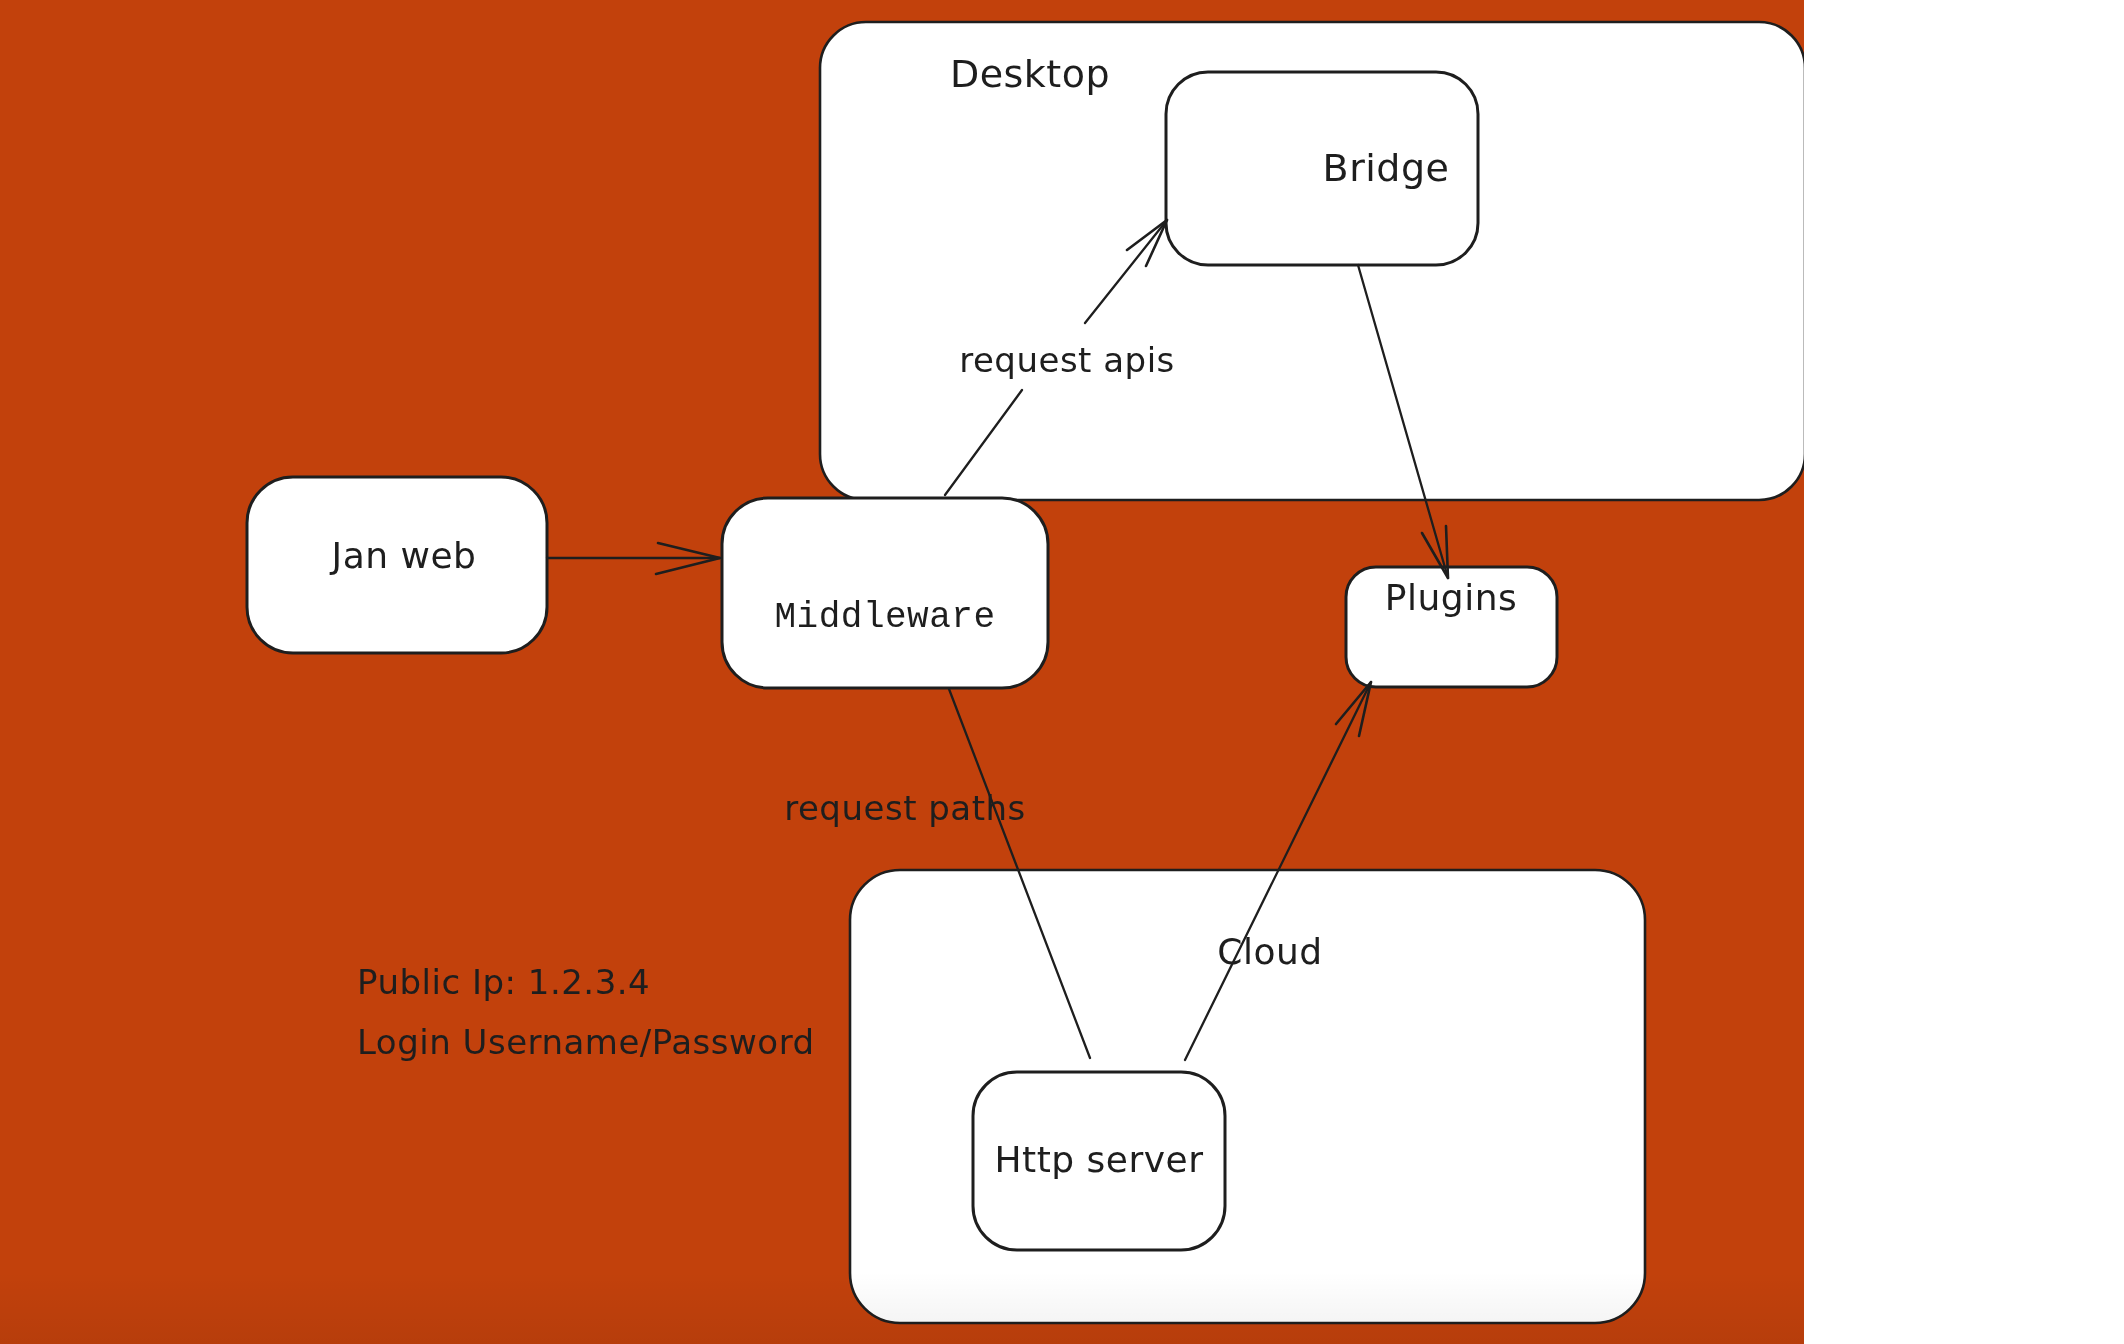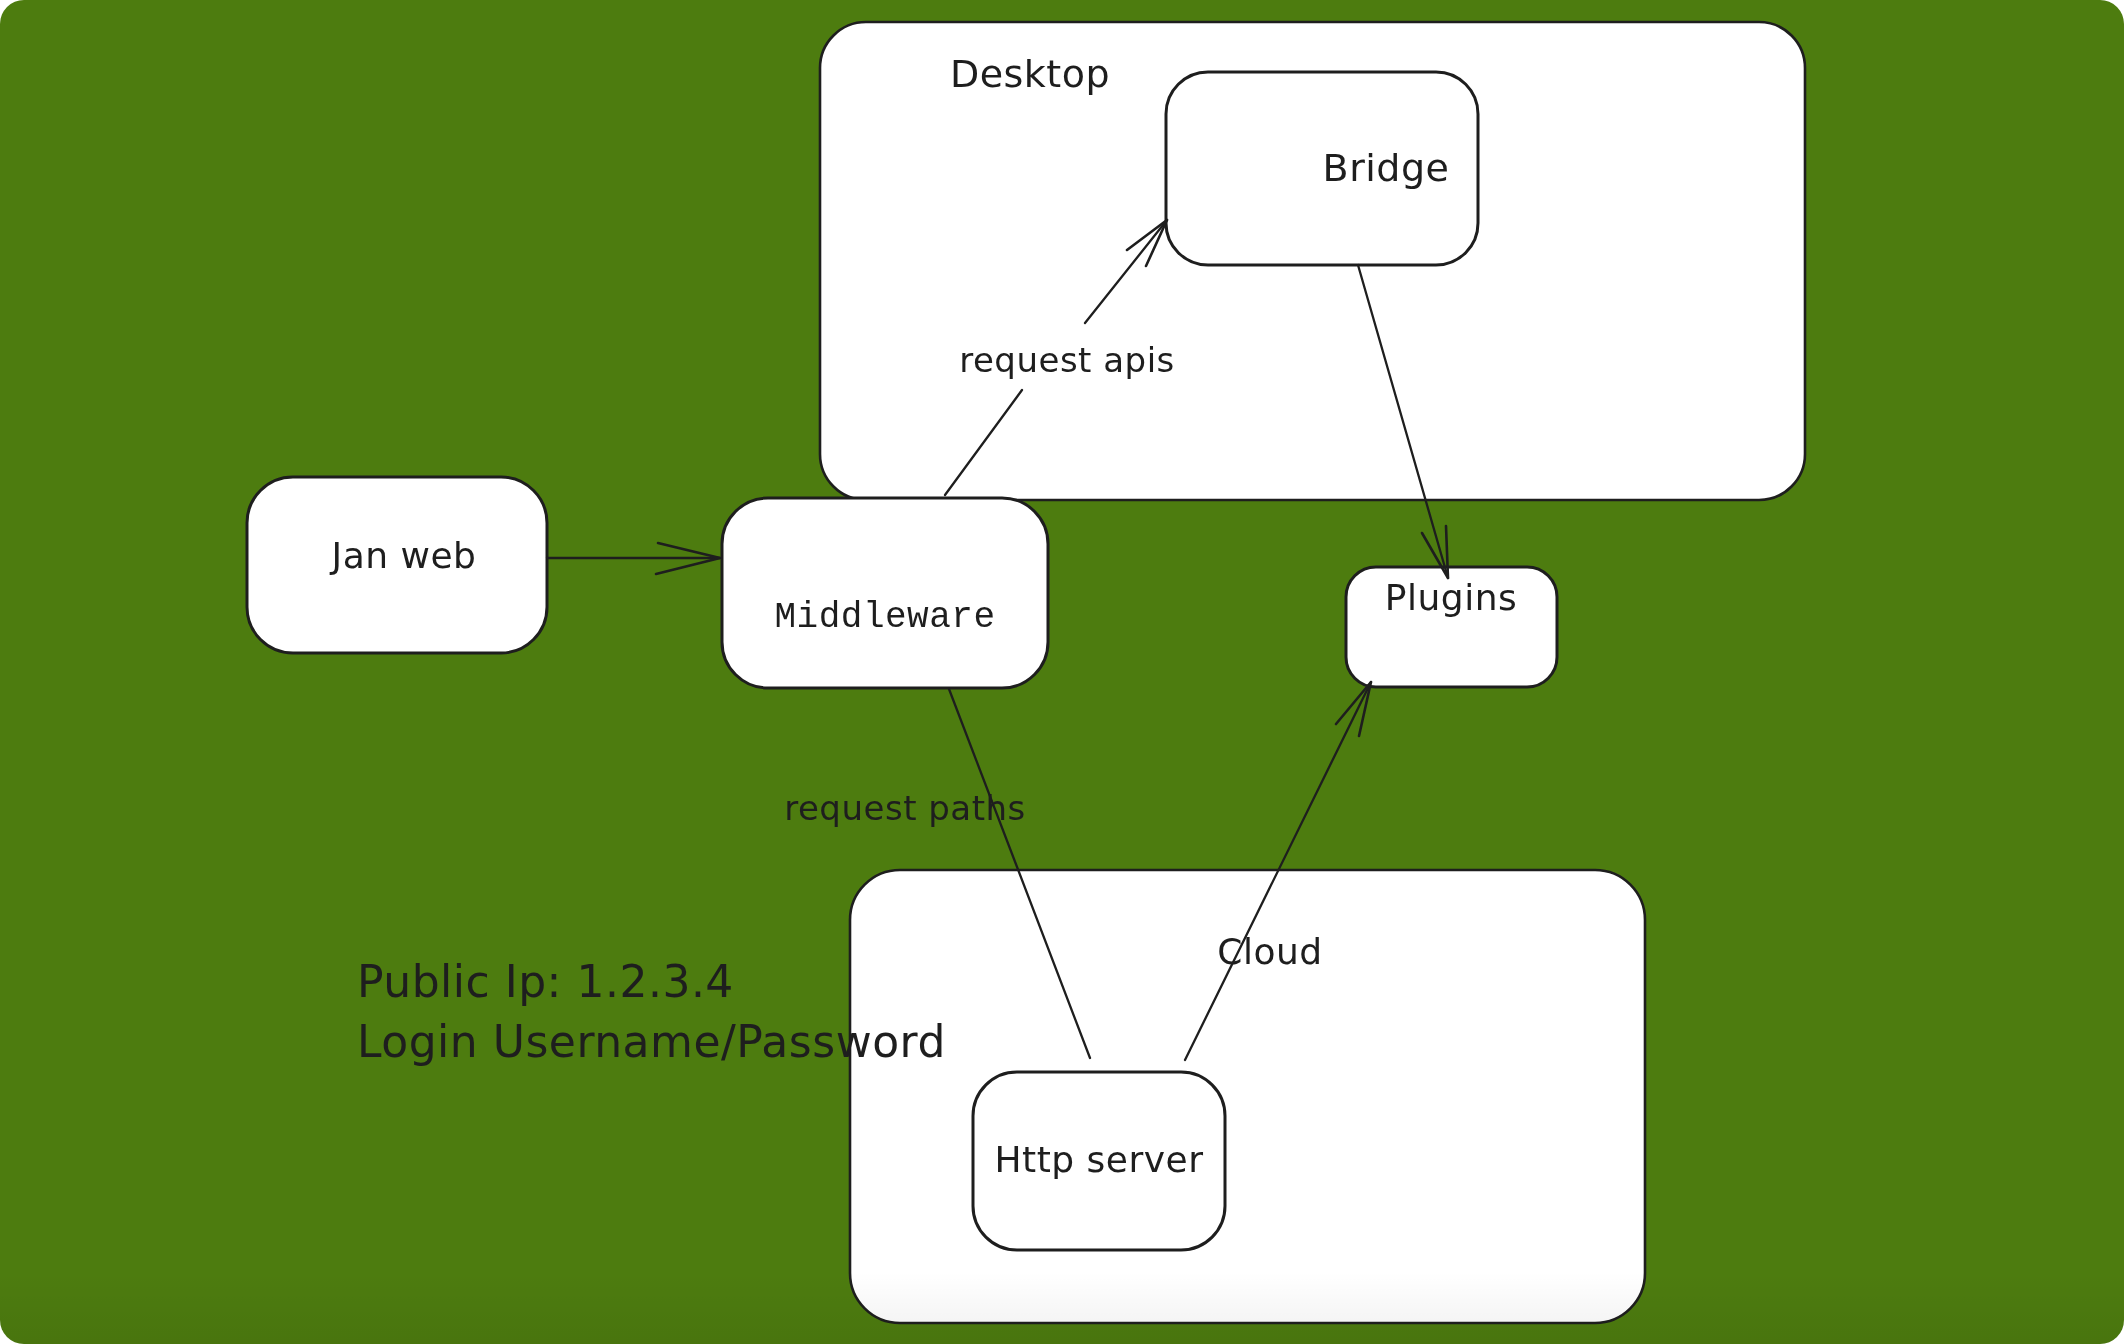--- a/index.html
+++ b/index.html
@@ -3,25 +3,24 @@
 <meta charset="utf-8">
 <style>
   html, body {
     margin: 0;
     padding: 0;
     background: #ffffff;
     font-family: "DejaVu Sans", "Liberation Sans", sans-serif;
   }
   #canvas {
     position: relative;
-    width: 2124px;
+    width: 1804px;
     height: 1344px;
-    background: #4d7c0f;
+    background: #c2410c;
     overflow: hidden;
-    border-radius: 24px;
   }
   #shapes {
     position: absolute;
     inset: 0;
   }
   .lbl {
     position: absolute;
     color: #1e1e1e;
     white-space: nowrap;
     transform: translateX(-50%);
@@ -29,21 +28,21 @@
     letter-spacing: 0.5px;
     line-height: 1.2;
   }
   .lbl.container-title { font-size: 38px; }
   .lbl.edge-label { font-size: 34px; }
   .note {
     position: absolute;
     left: 357px;
     top: 952px;
     color: #1e1e1e;
-    font-size: 44px;
+    font-size: 34px;
     letter-spacing: 0.5px;
     line-height: 60px;
     white-space: nowrap;
   }
   .bottom-fade {
     position: absolute;
     left: 0;
     right: 0;
     bottom: 0;
     height: 72px;

